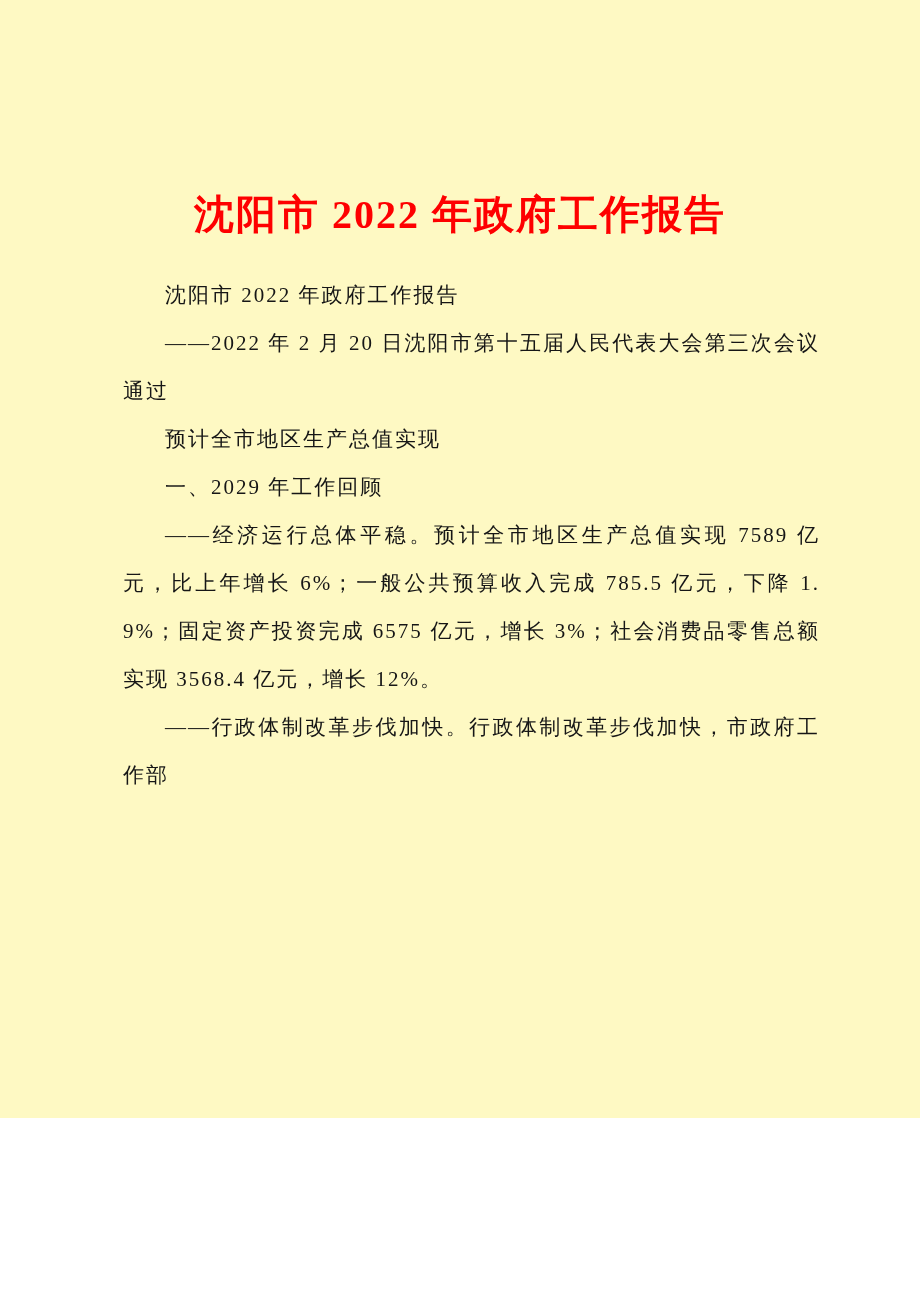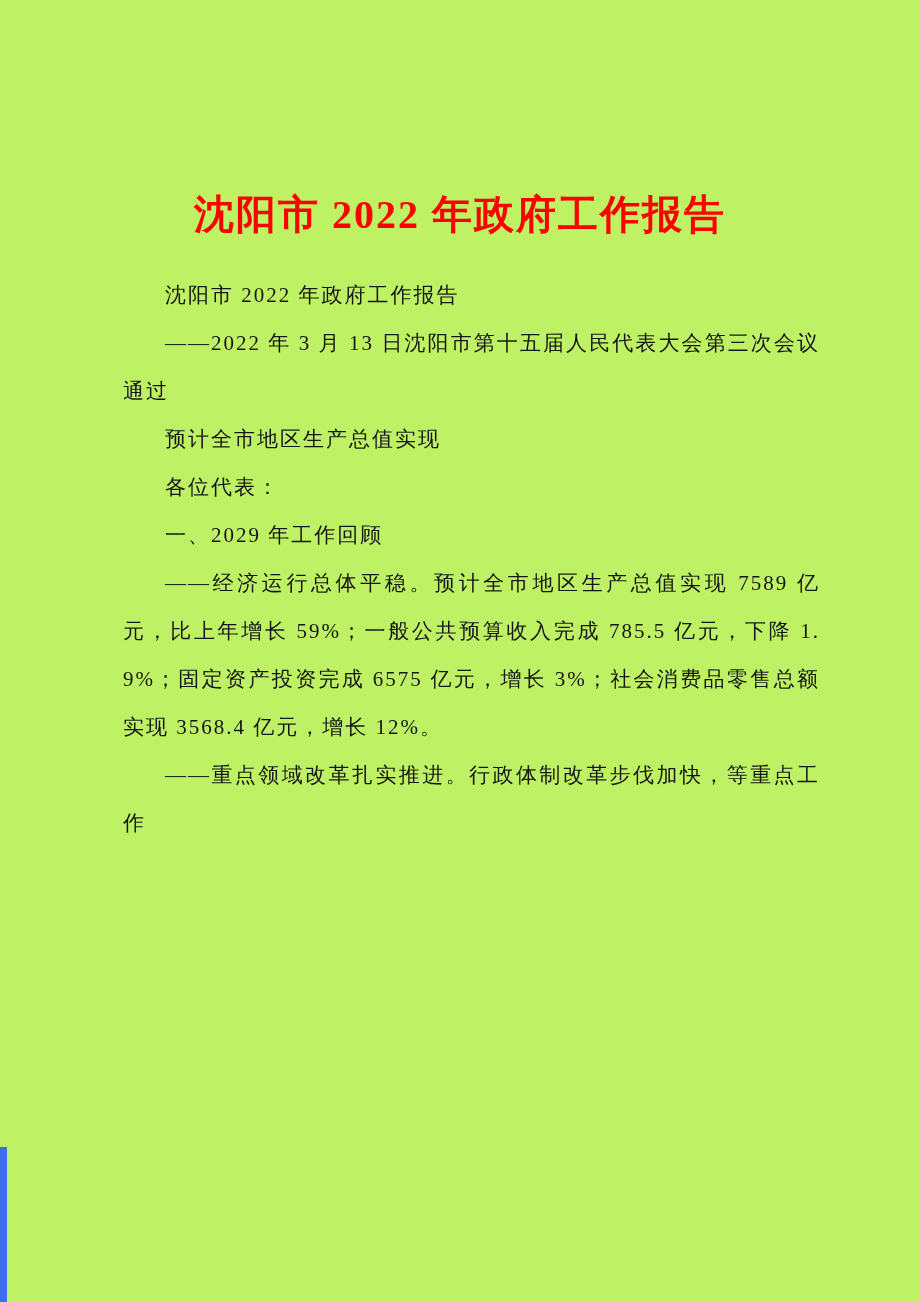--- a/index.html
+++ b/index.html
@@ -3,22 +3,22 @@
 <meta charset="utf-8">
 <style>
   html, body {
     margin: 0;
     padding: 0;
     background: #ffffff;
   }
   .page {
     position: relative;
     width: 920px;
-    height: 1302px;
-    background: #bef264;
+    height: 1118px;
+    background: #fef9c3;
     overflow: hidden;
     font-family: "Liberation Serif", "DejaVu Serif", serif;
   }
   .doc-title {
     position: absolute;
     top: 191px;
     left: 0;
     width: 920px;
     margin: 0;
     text-align: center;
@@ -57,30 +57,29 @@
 <body>
 
 <div class="page">
 
   <h1 class="doc-title" style="color: rgb(254, 0, 0);">沈阳市 2022 年政府工作报告</h1>
 
   <div class="doc-body">
 
       <p>沈阳市 2022 年政府工作报告</p>
 
-      <p>——2022 年 3 月 13 日沈阳市第十五届人民代表大会第三次会议通过</p>
+      <p>——2022 年 2 月 20 日沈阳市第十五届人民代表大会第三次会议通过</p>
 
       <p>预计全市地区生产总值实现</p>
 
-      <p>各位代表：</p>
 
 
       <p>一、2029 年工作回顾</p>
 
 
-      <p>——经济运行总体平稳。预计全市地区生产总值实现 7589 亿元，比上年增长 59%；一般公共预算收入完成 785.5 亿元，下降 1.9%；固定资产投资完成 6575 亿元，增长 3%；社会消费品零售总额实现 3568.4 亿元，增长 12%。</p>
+      <p>——经济运行总体平稳。预计全市地区生产总值实现 7589 亿元，比上年增长 6%；一般公共预算收入完成 785.5 亿元，下降 1.9%；固定资产投资完成 6575 亿元，增长 3%；社会消费品零售总额实现 3568.4 亿元，增长 12%。</p>
 
-      <p>——重点领域改革扎实推进。行政体制改革步伐加快，等重点工作</p>
+      <p>——行政体制改革步伐加快。行政体制改革步伐加快，市政府工作部</p>
     </div>
 
   <div class="edge-bar" style="background-color: rgb(62, 110, 240);"></div>
 
 </div>
 
 </body></html>

